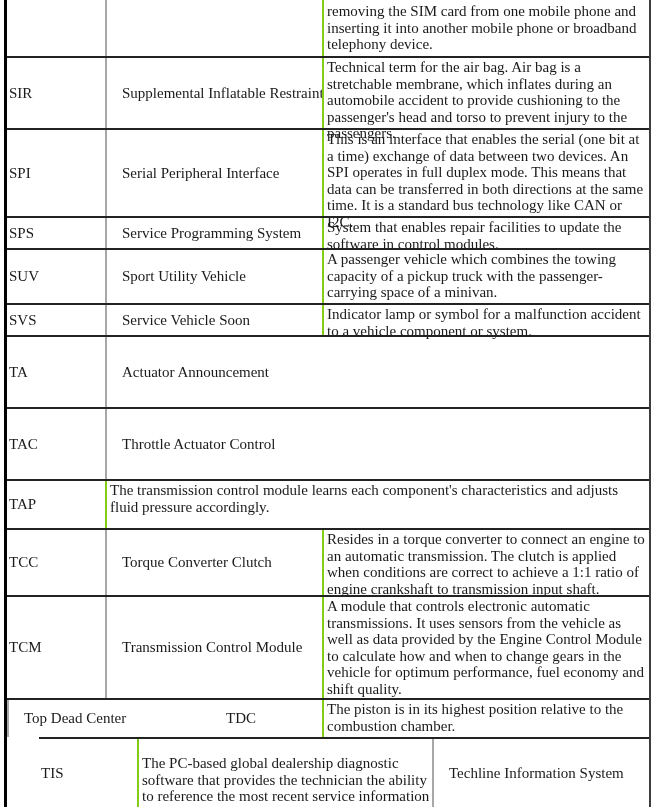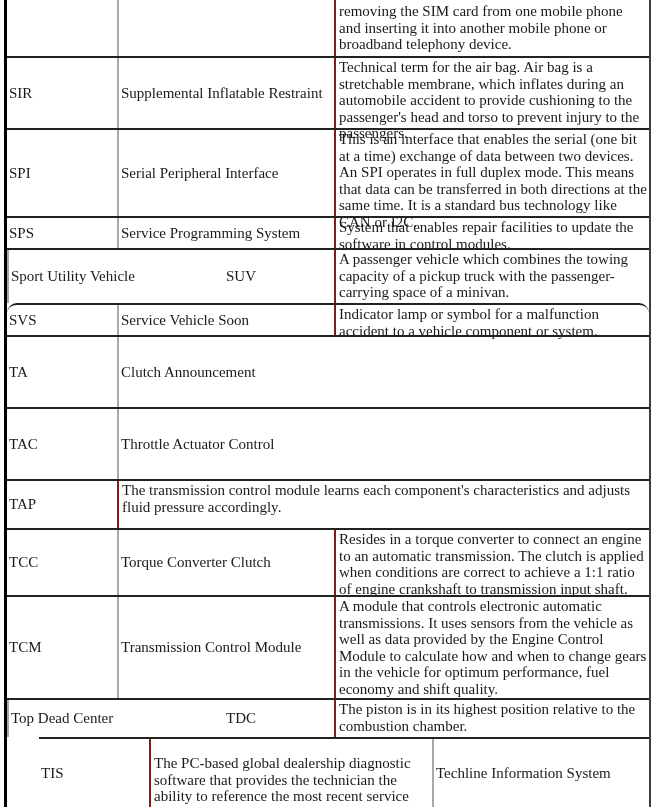--- a/index.html
+++ b/index.html
@@ -38,53 +38,53 @@
     border-top: 2px solid #222222;
   }
   .row.r0 { border-top: none; }
 
   
   .r0  { height: 56px; }
   .r1  { height: 72px; }
   .r2  { height: 88px; }
   .r3  { height: 32px; }
   .r4  { height: 55px; }
-  .r5  { height: 32px; border-radius: 10px; }
+  .r5  { height: 32px; }
   .r6  { height: 72px; }
   .r7  { height: 72px; }
   .r8  { height: 49px; }
   .r9  { height: 67px; }
   .r10 { height: 103px; }
   .r11 { height: 39px; }
   .r12 { height: 70px; overflow: hidden; margin-left: 32px; }
 
   .cell {
     box-sizing: border-box;
     font-size: 15px;
     line-height: 16.5px;
   }
   .acr {
-    width: 110px;
+    width: 98px;
     display: flex;
     align-items: center;
     padding-left: 2px;
     white-space: nowrap;
   }
   .term {
     width: 217px;
     border-left: 2px solid #a8a8a8;
     display: flex;
     align-items: center;
-    padding-left: 2px;
+    padding-left: 15px;
     white-space: nowrap;
     text-align: center;
   }
   .desc {
     flex: 1;
-    border-left: 2px solid #7f1d1d;
+    border-left: 2px solid #84cc16;
     padding: 1px 2px 0 3px;
   }
   .r0 .desc  { padding-top: 3px; }
   .r12 .desc { padding-top: 16px; }
 </style>
 </head>
 <body>
 
 <div class="page">
   <div class="tbl">
@@ -107,34 +107,34 @@
       <div class="cell desc">This is an interface that enables the serial (one bit at a time) exchange of data between two devices. An SPI operates in full duplex mode. This means that data can be transferred in both directions at the same time. It is a standard bus technology like CAN or I2C.</div>
     </div>
 
     <div class="row r3">
       <div class="cell acr">SPS</div>
       <div class="cell term">Service Programming System</div>
       <div class="cell desc">System that enables repair facilities to update the software in control modules.</div>
     </div>
 
     <div class="row r4">
+      <div class="cell acr">SUV</div>
       <div class="cell term">Sport Utility Vehicle</div>
-      <div class="cell acr">SUV</div>
       <div class="cell desc">A passenger vehicle which combines the towing capacity of a pickup truck with the passenger-carrying space of a minivan.</div>
     </div>
 
     <div class="row r5">
       <div class="cell acr">SVS</div>
       <div class="cell term">Service Vehicle Soon</div>
       <div class="cell desc">Indicator lamp or symbol for a malfunction accident to a vehicle component or system.</div>
     </div>
 
     <div class="row r6">
       <div class="cell acr">TA</div>
-      <div class="cell term">Clutch Announcement</div>
+      <div class="cell term">Actuator Announcement</div>
     </div>
 
     <div class="row r7">
       <div class="cell acr">TAC</div>
       <div class="cell term">Throttle Actuator Control</div>
     </div>
 
     <div class="row r8">
       <div class="cell acr">TAP</div>
       <div class="cell desc">The transmission control module learns each component's characteristics and adjusts fluid pressure accordingly.</div>

